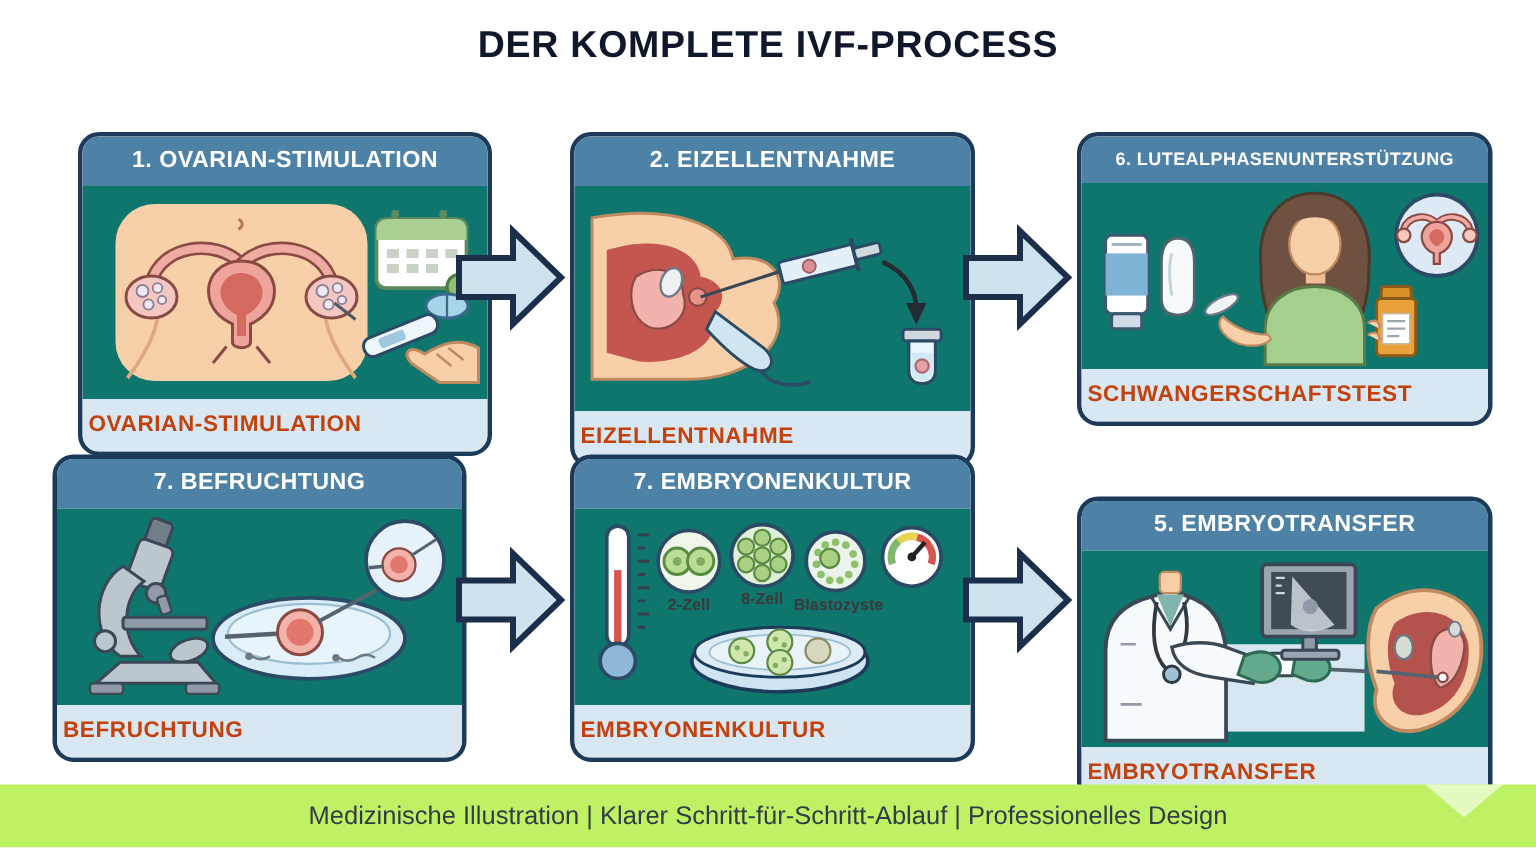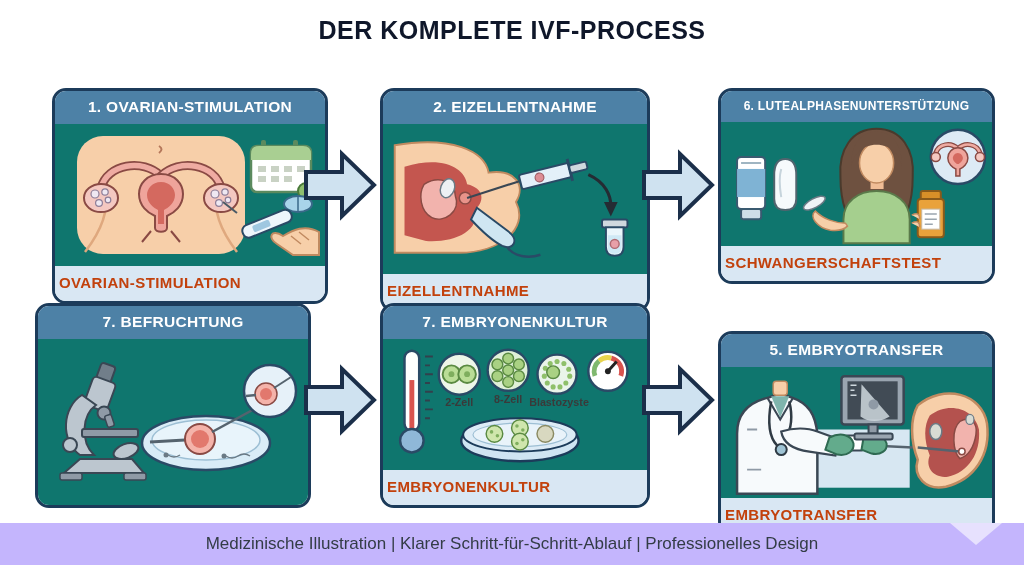--- a/index.html
+++ b/index.html
@@ -30,21 +30,21 @@
   .panel-body{flex:1 1 auto;position:relative;background:#0f766e;min-height:0;}
   .panel-body svg{position:absolute;inset:0;width:100%;height:100%;}
   .panel-caption{
     background:#d9e7f3;color:#c2410c;font-weight:700;font-size:15px;
     text-align:left;padding:8px 4px 10px;letter-spacing:.4px;flex:0 0 auto;
   }
   .flow-arrow{position:absolute;width:74px;height:74px;}
   .a1{left:304px;top:148px;} .a2{left:642px;top:148px;}
   .a3{left:304px;top:363px;} .a4{left:642px;top:363px;}
   .footer-band{
-    position:absolute;left:0;top:523px;width:1024px;height:42px;background:#c4b5fd;
+    position:absolute;left:0;top:523px;width:1024px;height:42px;background:#bef264;
     display:flex;align-items:center;justify-content:center;
   }
   .footer-text{font-size:17px;color:#333c46;}
   .footer-watermark{
     position:absolute;right:22px;top:0;width:0;height:0;
     border-left:26px solid transparent;border-right:26px solid transparent;
     border-top:22px solid rgba(255,255,255,.6);
   }
   .svg-label{font-family:"Liberation Sans",sans-serif;font-size:11px;font-weight:600;fill:#3a3a3a;}
 </style>
@@ -234,20 +234,21 @@
         </g>
         <g>
           <circle cx="232" cy="30" r="26" fill="#e6f1f9" stroke="#2a4a66" stroke-width="2.5"></circle>
           <circle cx="228" cy="33" r="11" fill="#f4b3aa" stroke="#8a4a44" stroke-width="1.5"></circle>
           <circle cx="228" cy="33" r="6" fill="#e2786d"></circle>
           <line x1="236" y1="27" x2="253" y2="16" stroke="#55636e" stroke-width="2"></line>
           <line x1="208" y1="35" x2="218" y2="34" stroke="#55636e" stroke-width="2.5"></line>
         </g>
       </svg>
     </div>
+    <div class="panel-caption">BEFRUCHTUNG</div>
   </div>
 
   <div class="panel p4">
     <div class="panel-header">7. EMBRYONENKULTUR</div>
     <div class="panel-body">
       <svg viewBox="0 0 270 122" preserveAspectRatio="xMidYMid meet">
         <g>
           <rect x="22" y="6" width="15" height="82" rx="7.5" fill="#fff" stroke="#2a4a66" stroke-width="2.5"></rect>
           <rect x="27" y="36" width="5" height="50" fill="#d9534f"></rect>
           <circle cx="29.5" cy="98" r="12" fill="#8fb8d8" stroke="#2a4a66" stroke-width="2.5"></circle>

